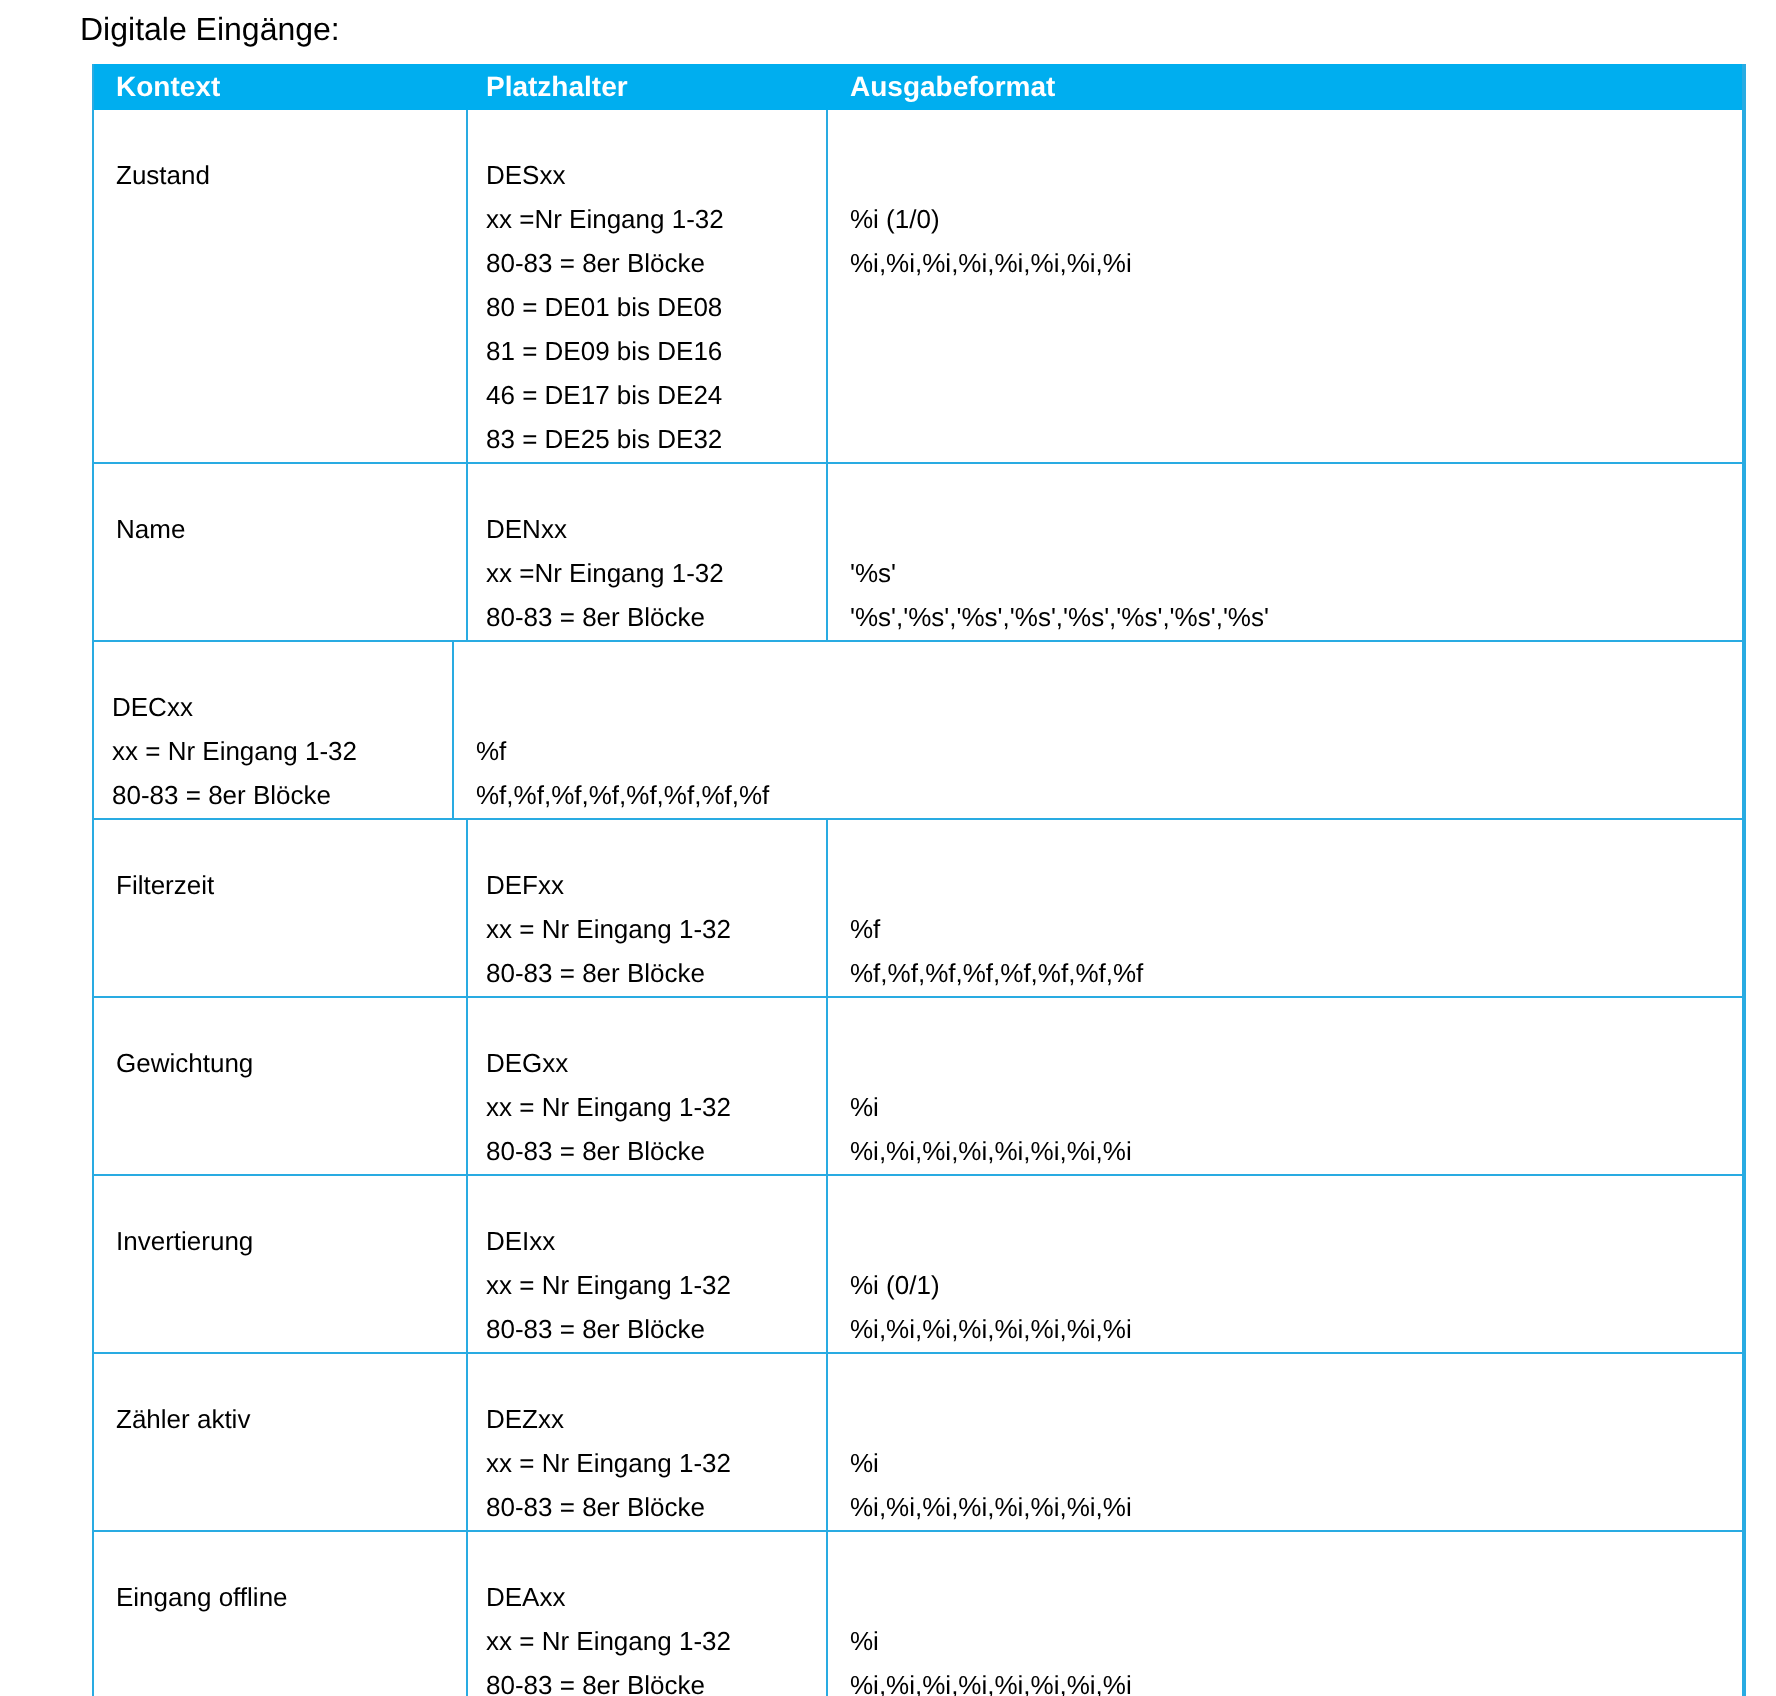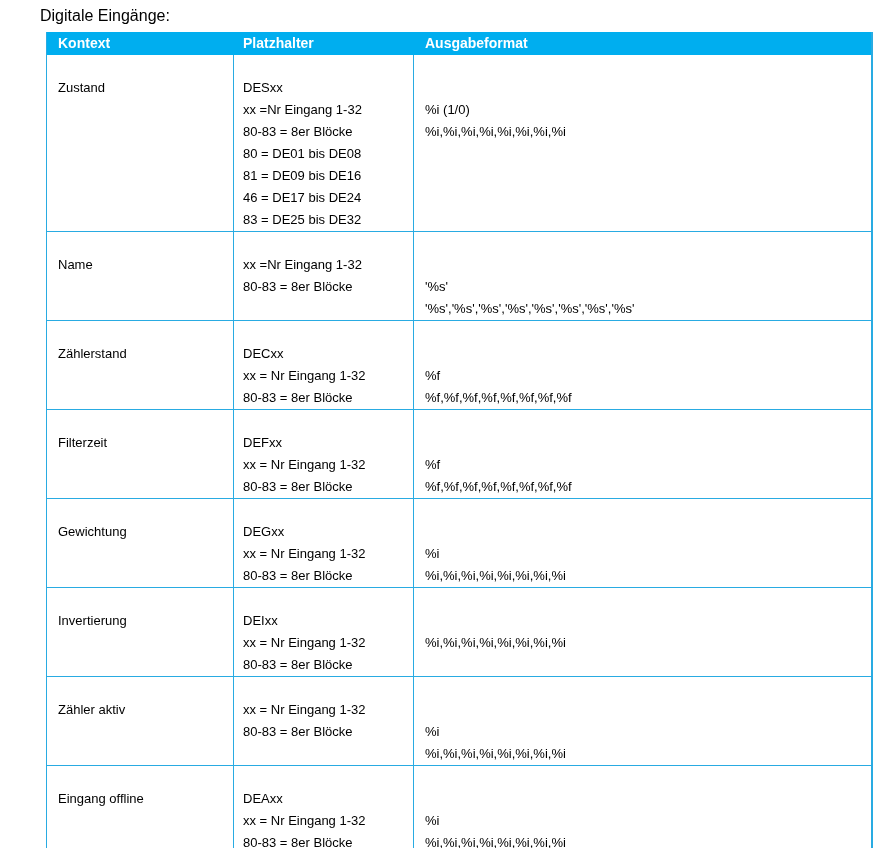--- a/index.html
+++ b/index.html
@@ -107,33 +107,31 @@
             <div class="line">&nbsp;</div>
             <div class="line">%i (1/0)</div>
             <div class="line">%i,%i,%i,%i,%i,%i,%i,%i</div>
           </div>
         </div>
         <div class="tr">
           <div class="td c1">
             <div class="line">Name</div>
           </div>
           <div class="td c2">
+            <div class="line">DENxx</div>
             <div class="line">xx =Nr Eingang 1-32</div>
             <div class="line">80-83 = 8er Blöcke</div>
           </div>
           <div class="td c3">
             <div class="line">&nbsp;</div>
             <div class="line">'%s'</div>
             <div class="line">'%s','%s','%s','%s','%s','%s','%s','%s'</div>
           </div>
         </div>
         <div class="tr">
-          <div class="td c1">
-            <div class="line">Zählerstand</div>
-          </div>
           <div class="td c2">
             <div class="line">DECxx</div>
             <div class="line">xx = Nr Eingang 1-32</div>
             <div class="line">80-83 = 8er Blöcke</div>
           </div>
           <div class="td c3">
             <div class="line">&nbsp;</div>
             <div class="line">%f</div>
             <div class="line">%f,%f,%f,%f,%f,%f,%f,%f</div>
           </div>
@@ -172,28 +170,30 @@
           <div class="td c1">
             <div class="line">Invertierung</div>
           </div>
           <div class="td c2">
             <div class="line">DEIxx</div>
             <div class="line">xx = Nr Eingang 1-32</div>
             <div class="line">80-83 = 8er Blöcke</div>
           </div>
           <div class="td c3">
             <div class="line">&nbsp;</div>
+            <div class="line">%i (0/1)</div>
             <div class="line">%i,%i,%i,%i,%i,%i,%i,%i</div>
           </div>
         </div>
         <div class="tr">
           <div class="td c1">
             <div class="line">Zähler aktiv</div>
           </div>
           <div class="td c2">
+            <div class="line">DEZxx</div>
             <div class="line">xx = Nr Eingang 1-32</div>
             <div class="line">80-83 = 8er Blöcke</div>
           </div>
           <div class="td c3">
             <div class="line">&nbsp;</div>
             <div class="line">%i</div>
             <div class="line">%i,%i,%i,%i,%i,%i,%i,%i</div>
           </div>
         </div>
         <div class="tr">

